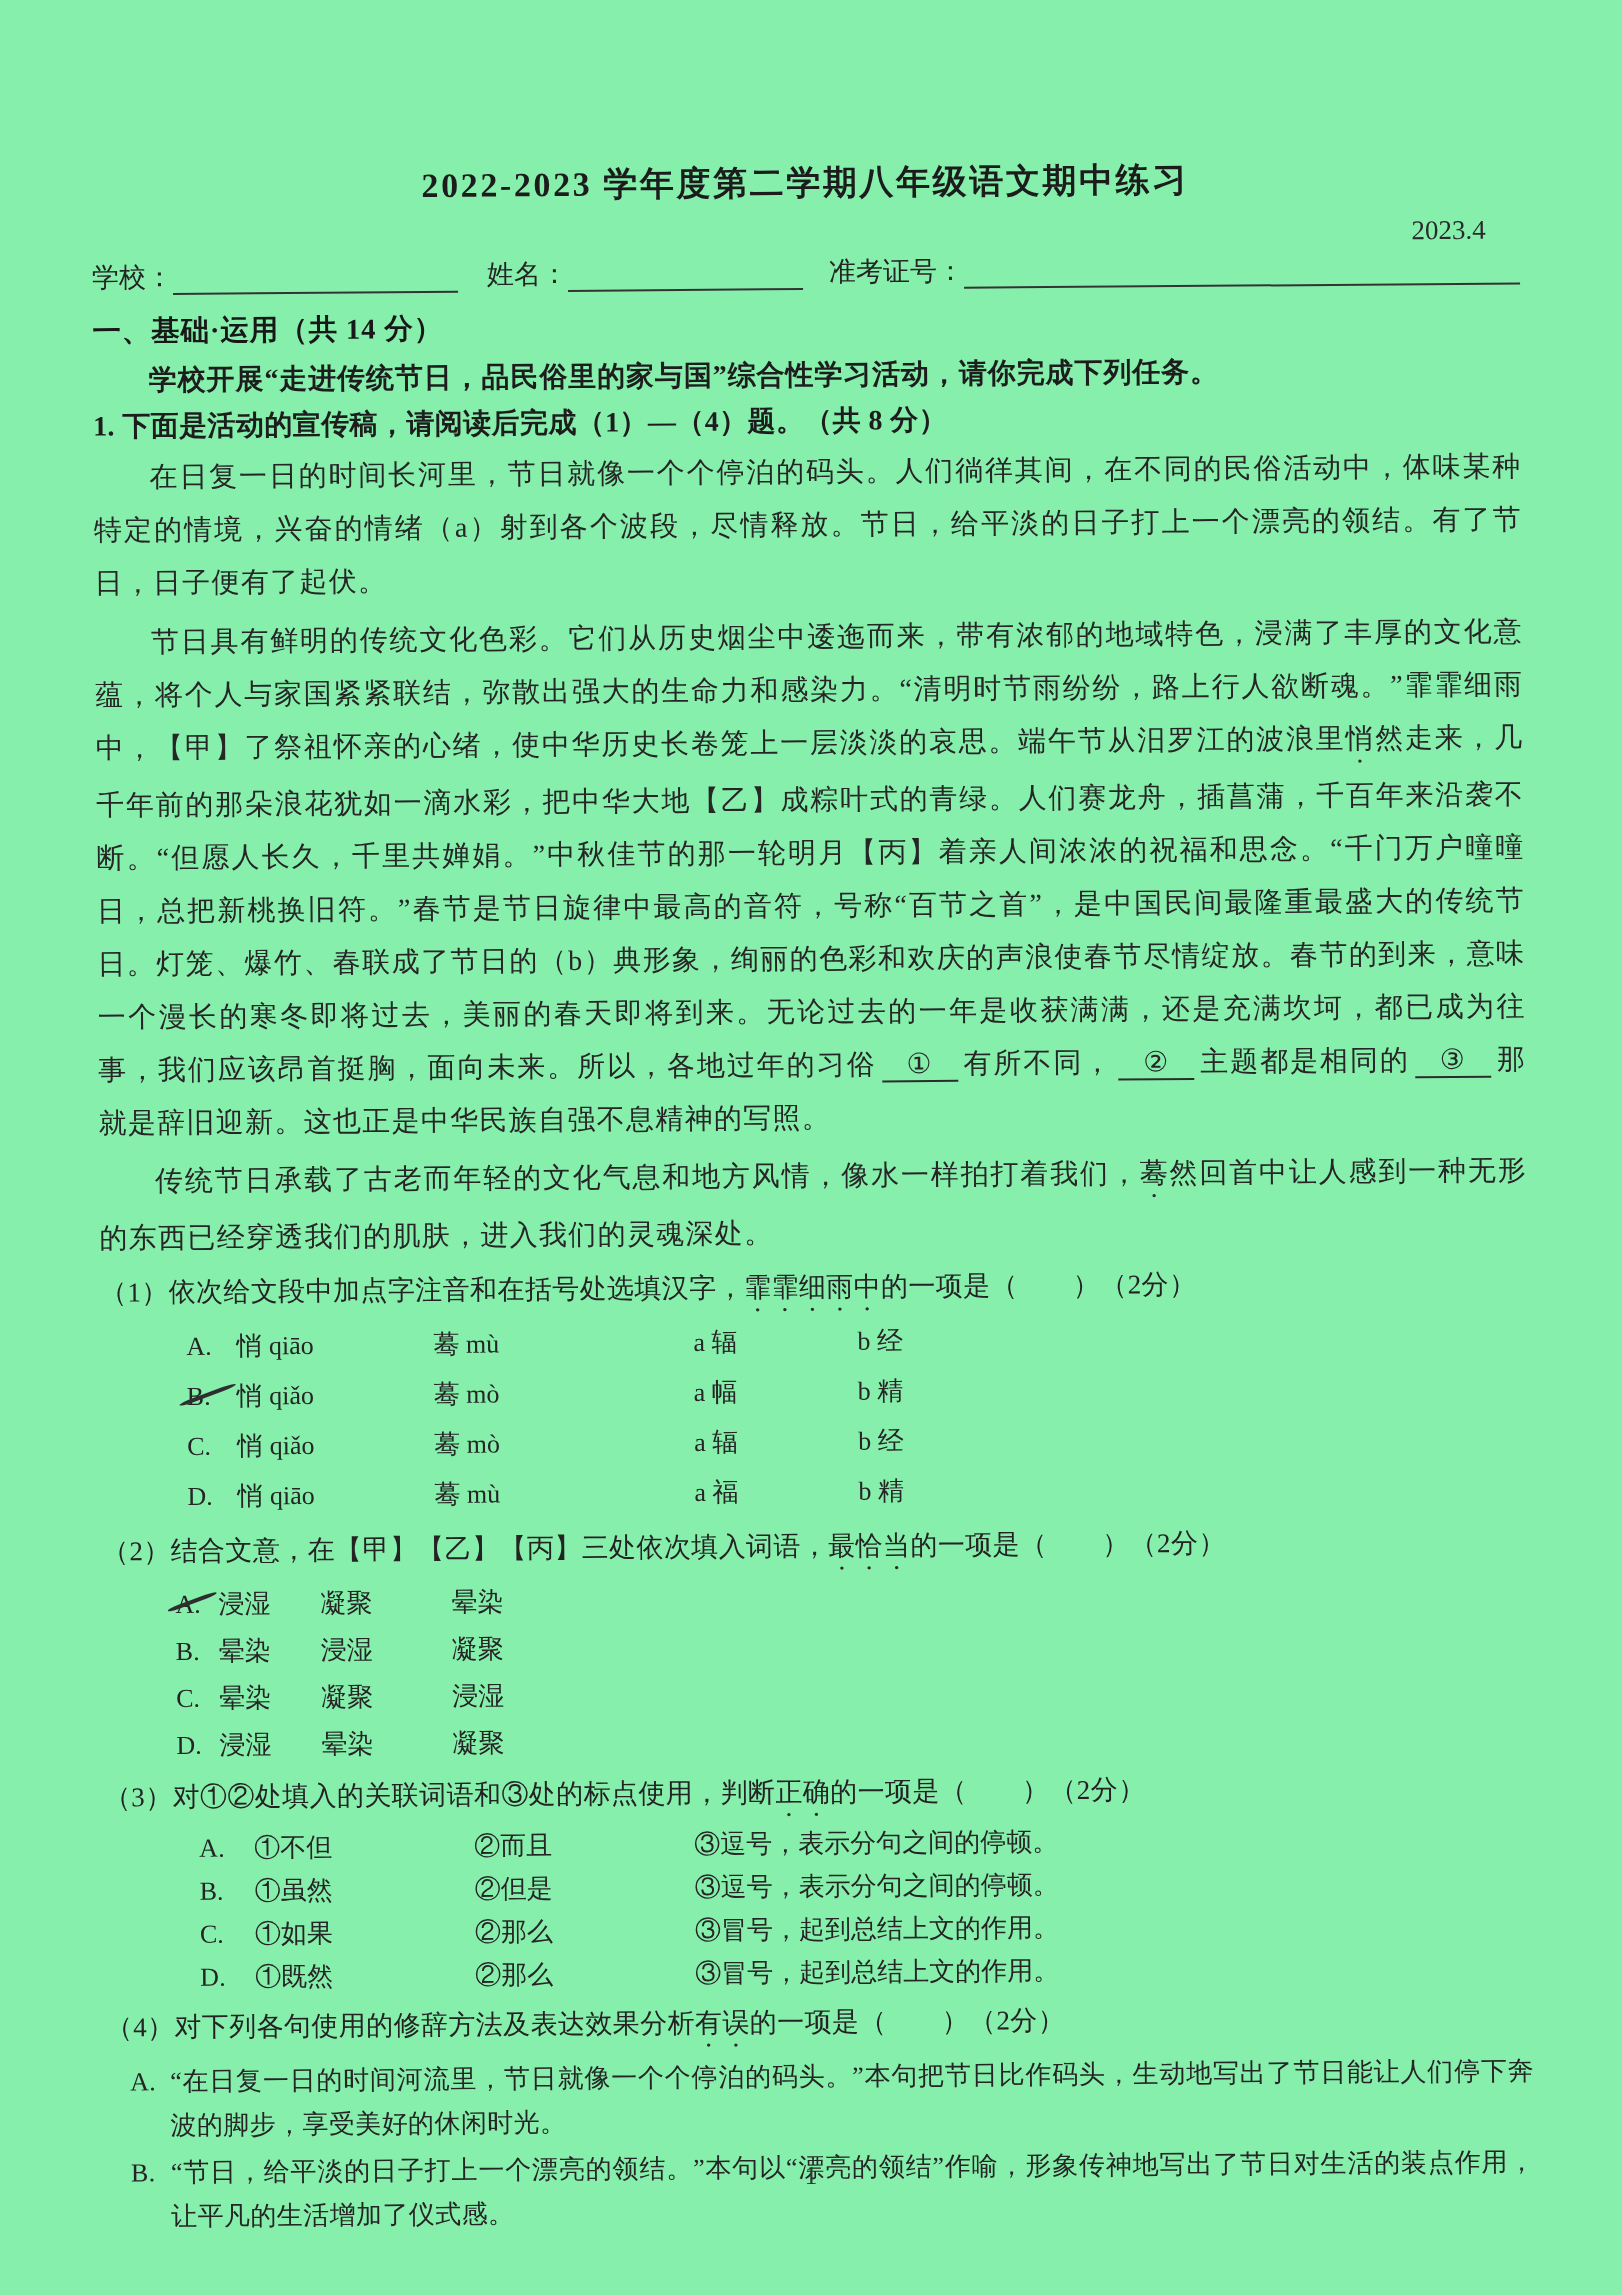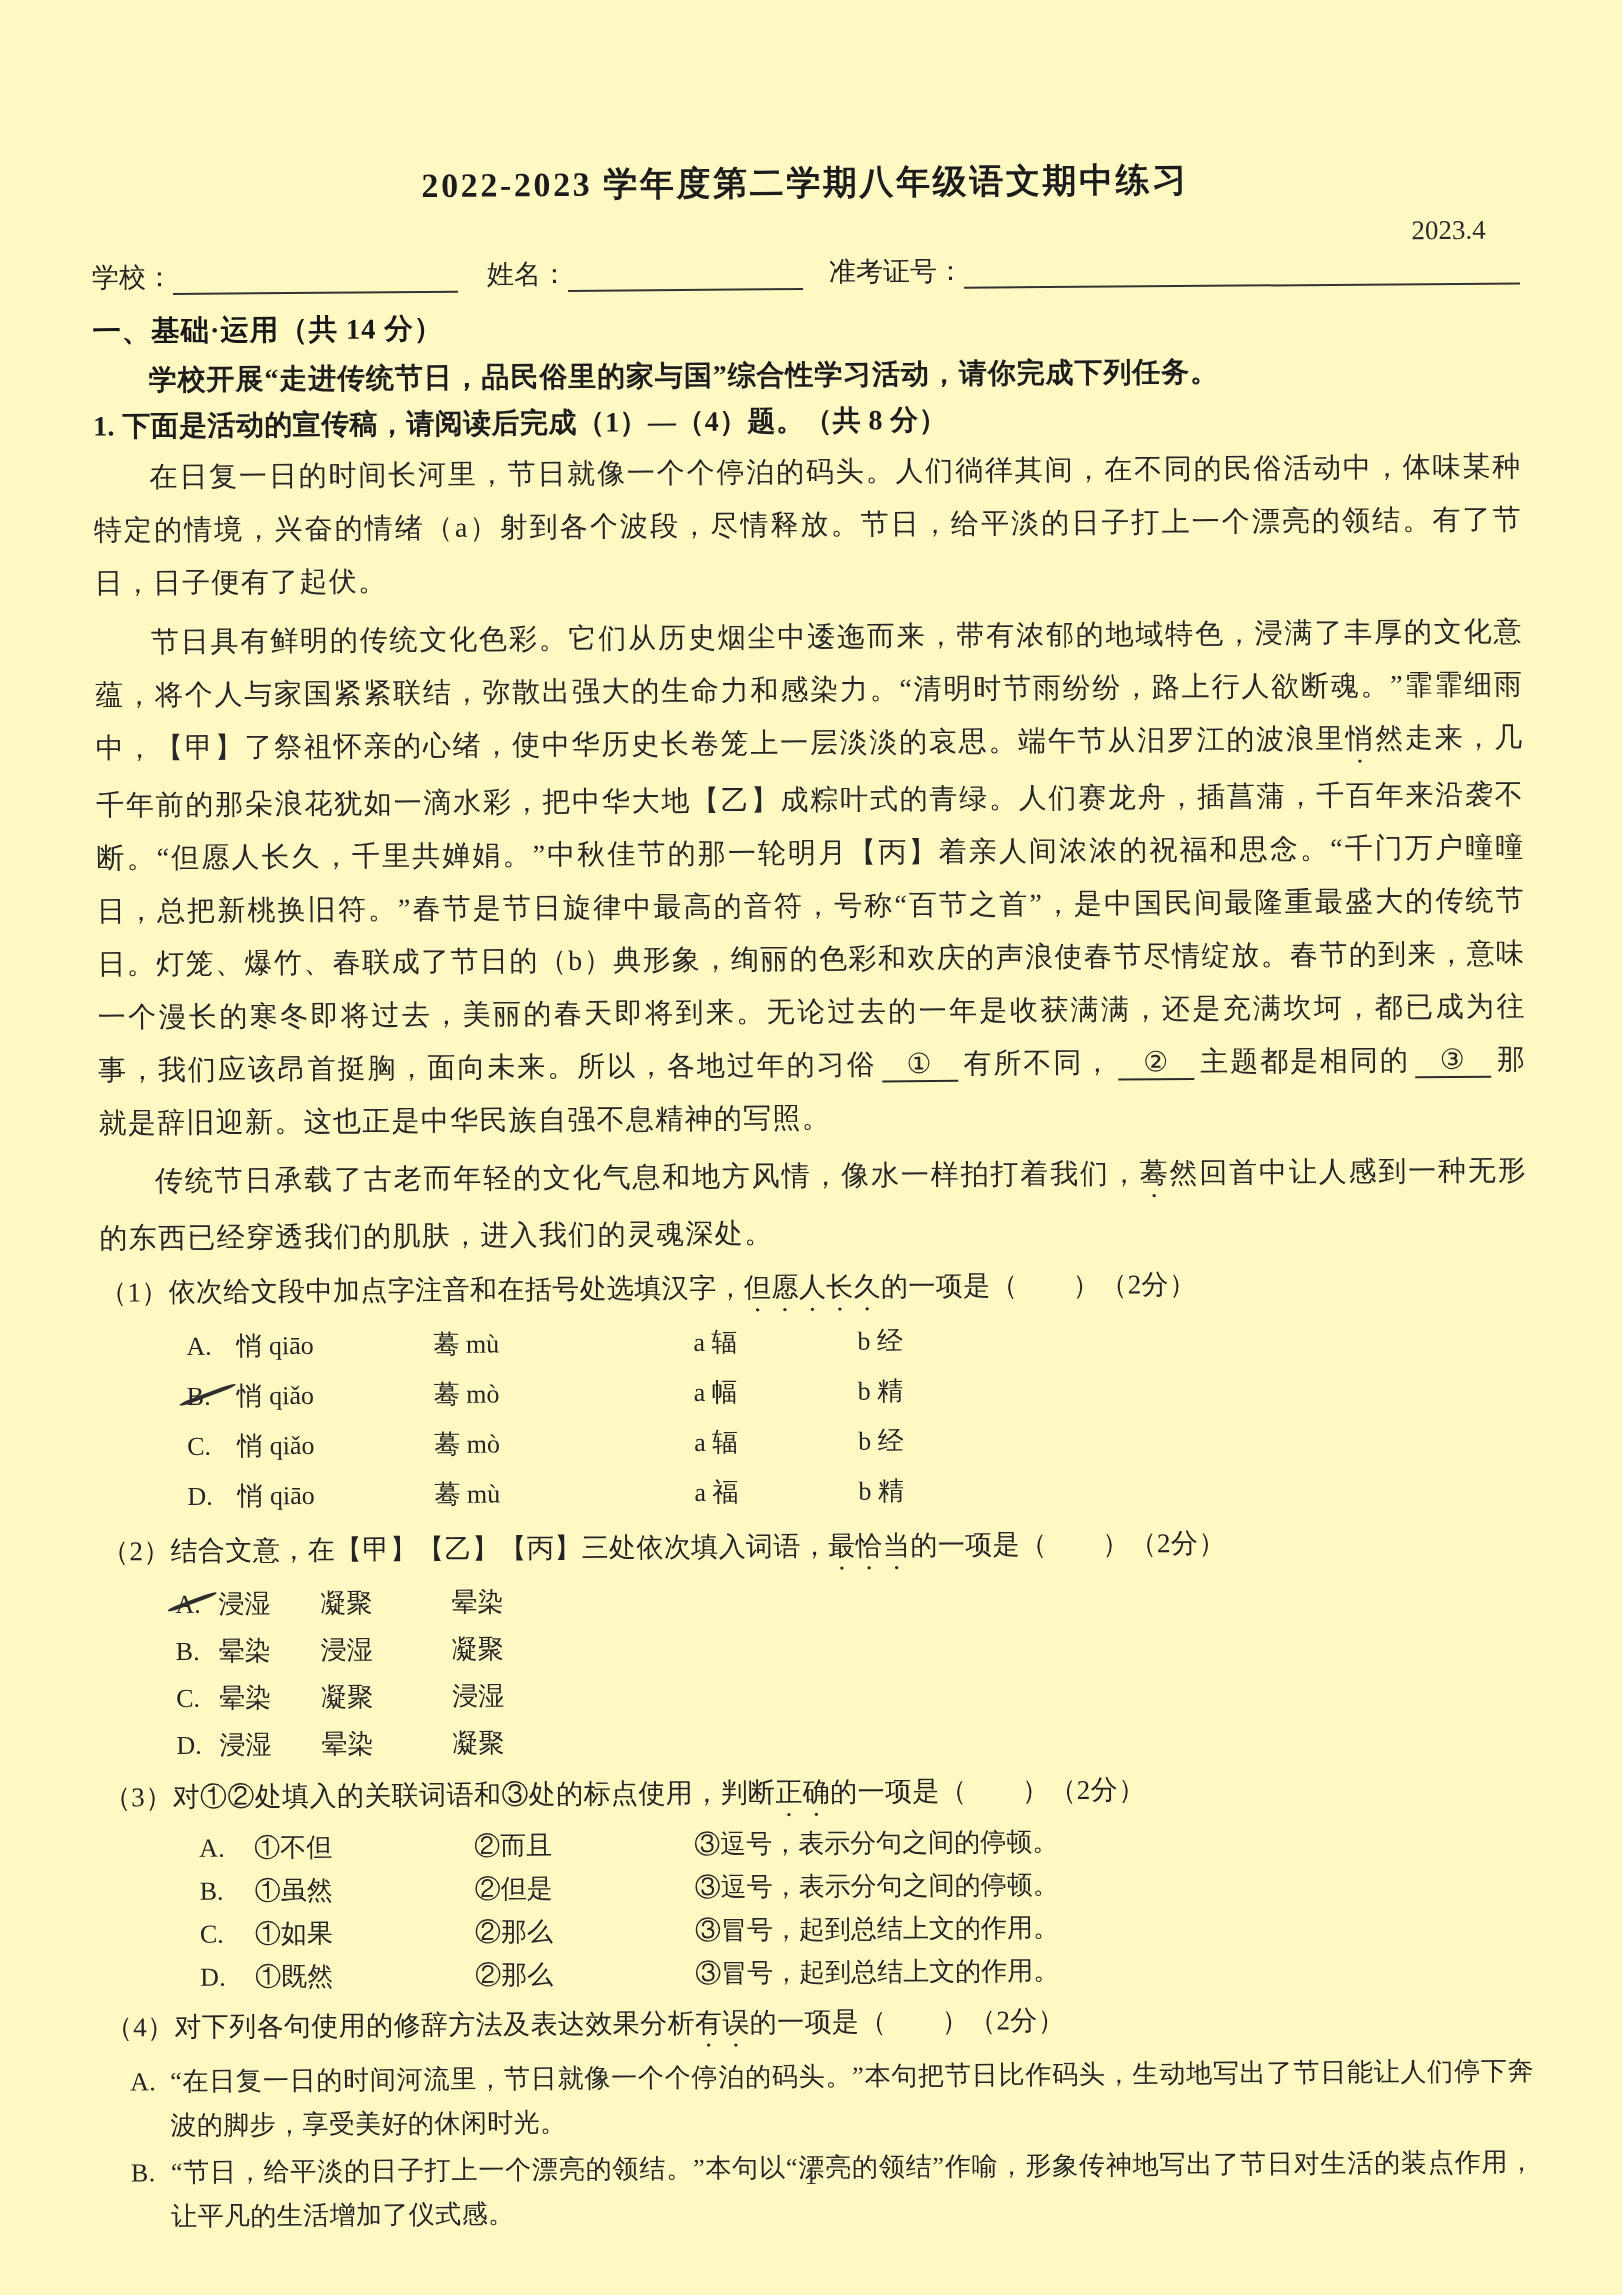--- a/index.html
+++ b/index.html
@@ -1,19 +1,19 @@
 <!DOCTYPE html>
 <html style="font-size:14px"><head>
 <meta charset="utf-8">
 <style>
   html,body{margin:0;padding:0;background:#ffffff;}
   .page{
     position:relative;
     width:1622px;height:2295px;
-    background:#fef9c3;
+    background:#86efac;
     overflow:hidden;
     color:#222;
     font-family:"Liberation Serif","DejaVu Serif",serif;
   }
   .content{
     position:absolute;inset:0;
     padding:160px 97px 0 97px;
     box-sizing:border-box;
     transform:rotate(-0.45deg);
     transform-origin:50% 40%;
@@ -127,21 +127,21 @@
     <div class="q1stem">1. 下面是活动的宣传稿，请阅读后完成（1）—（4）题。（共 8 分）</div>
 
     <div id="passage">
         <p class="para"><span>在日复一日的时间长河里，节日就像一个个停泊的码头。人们徜徉其间，在不同的民俗活动中，体味某种特定的情境，兴奋的情绪（a）射到各个波段，尽情释放。节日，给平淡的日子打上一个漂亮的领结。有了节日，日子便有了起伏。</span></p>
         <p class="para"><span>节日具有鲜明的传统文化色彩。它们从历史烟尘中逶迤而来，带有浓郁的地域特色，浸满了丰厚的文化意蕴，将个人与家国紧紧联结，弥散出强大的生命力和感染力。“清明时节雨纷纷，路上行人欲断魂。”霏霏细雨中，【甲】了祭祖怀亲的心绪，使中华历史长卷笼上一层淡淡的哀思。端午节从汨罗江的波浪里</span><span class="emph">悄</span><span>然走来，几千年前的那朵浪花犹如一滴水彩，把中华大地【乙】成粽叶式的青绿。人们赛龙舟，插菖蒲，千百年来沿袭不断。“但愿人长久，千里共婵娟。”中秋佳节的那一轮明月【丙】着亲人间浓浓的祝福和思念。“千门万户曈曈日，总把新桃换旧符。”春节是节日旋律中最高的音符，号称“百节之首”，是中国民间最隆重最盛大的传统节日。灯笼、爆竹、春联成了节日的（b）典形象，绚丽的色彩和欢庆的声浪使春节尽情绽放。春节的到来，意味一个漫长的寒冬即将过去，美丽的春天即将到来。无论过去的一年是收获满满，还是充满坎坷，都已成为往事，我们应该昂首挺胸，面向未来。所以，各地过年的习俗</span><span class="blank">①</span><span>有所不同，</span><span class="blank">②</span><span>主题都是相同的</span><span class="blank">③</span><span>那就是辞旧迎新。这也正是中华民族自强不息精神的写照。</span></p>
         <p class="para"><span>传统节日承载了古老而年轻的文化气息和地方风情，像水一样拍打着我们，</span><span class="emph">蓦</span><span>然回首中让人感到一种无形的东西已经穿透我们的肌肤，进入我们的灵魂深处。</span></p>
       </div>
 
     <div id="subqs">
         <div class="subq q1">
-          <div class="substem"><span>（1）依次给文段中加点字注音和在括号处选填汉字，</span><span class="emph">但愿人长久</span><span>的一项是（　　）（2分）</span></div>
+          <div class="substem"><span>（1）依次给文段中加点字注音和在括号处选填汉字，</span><span class="emph">霏霏细雨中</span><span>的一项是（　　）（2分）</span></div>
           <div class="opts g1">
             <div class="orow"><span class="letter">A.</span><span class="cell">悄 qiāo</span><span class="cell">蓦 mù</span><span class="cell">a 辐</span><span class="cell">b 经</span></div>
             <div class="orow"><span class="letter scribble">B.</span><span class="cell">悄 qiǎo</span><span class="cell">蓦 mò</span><span class="cell">a 幅</span><span class="cell">b 精</span></div>
             <div class="orow"><span class="letter">C.</span><span class="cell">悄 qiǎo</span><span class="cell">蓦 mò</span><span class="cell">a 辐</span><span class="cell">b 经</span></div>
             <div class="orow"><span class="letter">D.</span><span class="cell">悄 qiāo</span><span class="cell">蓦 mù</span><span class="cell">a 福</span><span class="cell">b 精</span></div>
           </div>
         </div>
         <div class="subq q2">
           <div class="substem"><span>（2）结合文意，在【甲】【乙】【丙】三处依次填入词语，</span><span class="emph">最恰当</span><span>的一项是（　　）（2分）</span></div>
           <div class="opts g2">

